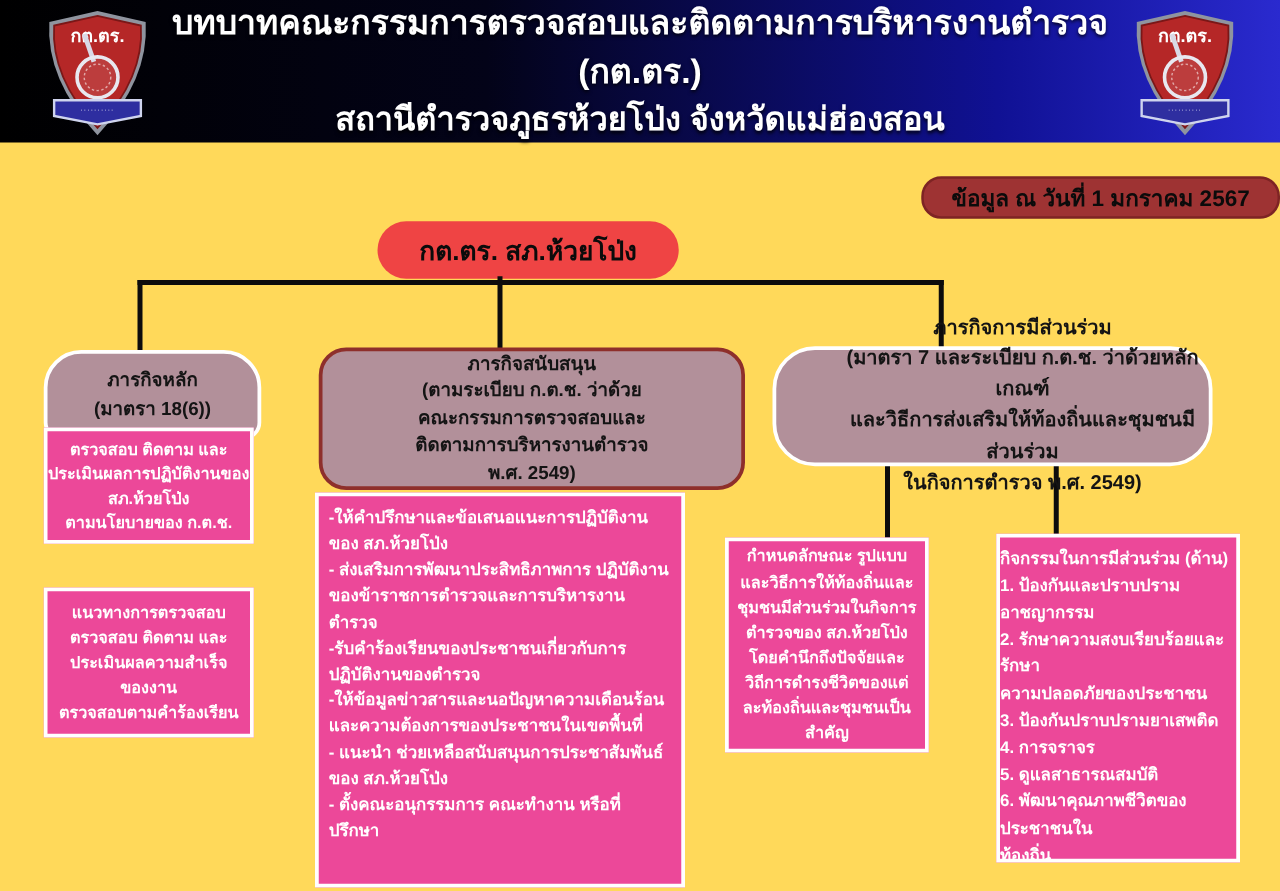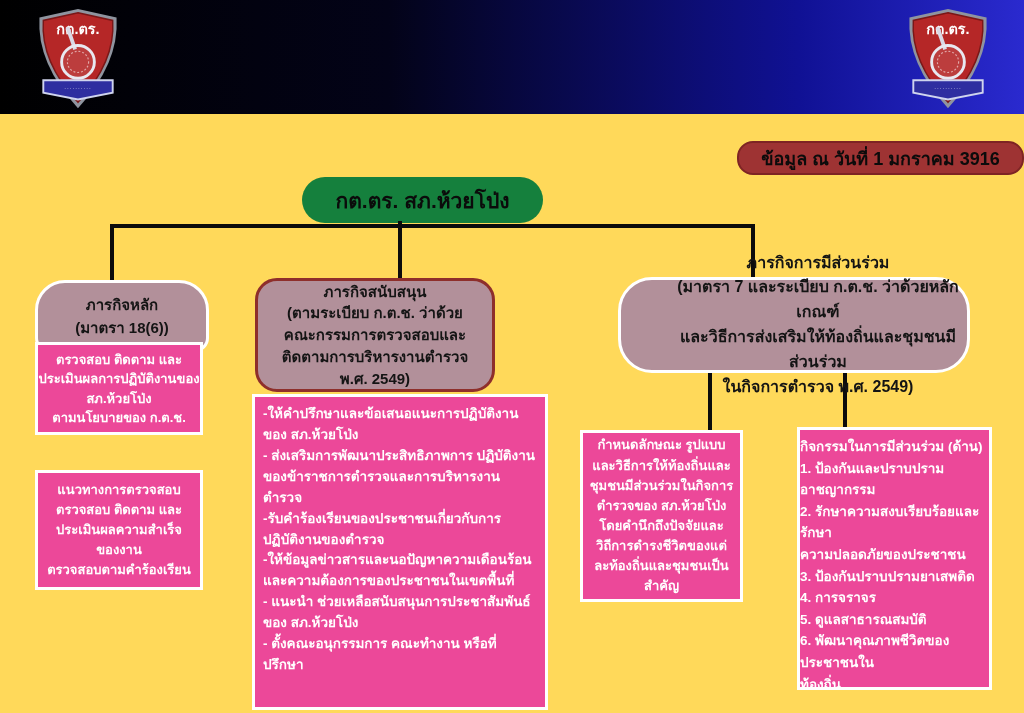--- a/index.html
+++ b/index.html
@@ -27,21 +27,21 @@
   
   .date-pill{
     left:737px;top:141px;width:283px;height:30px;
     background:#9E3333;border:2px solid #7E2424;border-radius:16px;
     display:flex;align-items:center;justify-content:center;
     color:#0b0b0b;font-size:18px;font-weight:bold;
   }
   
   .root-pill{
     left:302px;top:177px;width:241px;height:46px;
-    background:#15803d;border-radius:23px;
+    background:#ef4444;border-radius:23px;
     display:flex;align-items:center;justify-content:center;
     color:#0b0b0b;font-size:21px;font-weight:bold;
   }
   
   .line{background:#0c0c0c;}
   
   .mauve{
     background:#B2909A;color:#141414;font-weight:bold;text-align:center;
     display:flex;align-items:center;justify-content:center;
     white-space:pre-line;
@@ -62,34 +62,38 @@
     <path d="M50 3 L90 12 Q93 60 50 106 Q7 60 10 12 Z" fill="#8F949F"></path>
     <path d="M50 7 L86 15 Q89 58 50 100 Q11 58 14 15 Z" fill="#B52727" stroke="#7A1717" stroke-width="1.5"></path>
     <text x="50" y="29" text-anchor="middle" font-size="15" font-weight="bold" fill="#ffffff">กต.ตร.</text>
     <line x1="39" y1="22" x2="47" y2="45" stroke="#D9D9E6" stroke-width="4"></line>
     <circle cx="50" cy="58" r="17" fill="rgba(255,255,255,0.10)" stroke="#E8E8F0" stroke-width="3"></circle>
     <circle cx="50" cy="58" r="11" fill="none" stroke="rgba(255,255,255,0.55)" stroke-width="1.2" stroke-dasharray="2 2"></circle>
     <path d="M14 77 L86 77 L86 90 L50 97 L14 90 Z" fill="#2E2EA0" stroke="#CFD4EE" stroke-width="2"></path>
     <text x="50" y="87" text-anchor="middle" font-size="5.5" fill="#ffffff" letter-spacing="1">··········</text>
   </svg>
 
+  <div class="abs banner-title">
+    <div class="banner-line1">บทบาทคณะกรรมการตรวจสอบและติดตามการบริหารงานตำรวจ (กต.ตร.)</div>
+    <div class="banner-line2">สถานีตำรวจภูธรห้วยโป่ง จังหวัดแม่ฮ่องสอน</div>
+  </div>
 
   <svg class="abs badge" style="left:898px;top:6px;" viewBox="0 0 100 110">
     <path d="M50 3 L90 12 Q93 60 50 106 Q7 60 10 12 Z" fill="#8F949F"></path>
     <path d="M50 7 L86 15 Q89 58 50 100 Q11 58 14 15 Z" fill="#B52727" stroke="#7A1717" stroke-width="1.5"></path>
     <text x="50" y="29" text-anchor="middle" font-size="15" font-weight="bold" fill="#ffffff">กต.ตร.</text>
     <line x1="39" y1="22" x2="47" y2="45" stroke="#D9D9E6" stroke-width="4"></line>
     <circle cx="50" cy="58" r="17" fill="rgba(255,255,255,0.10)" stroke="#E8E8F0" stroke-width="3"></circle>
     <circle cx="50" cy="58" r="11" fill="none" stroke="rgba(255,255,255,0.55)" stroke-width="1.2" stroke-dasharray="2 2"></circle>
     <path d="M14 77 L86 77 L86 90 L50 97 L14 90 Z" fill="#2E2EA0" stroke="#CFD4EE" stroke-width="2"></path>
     <text x="50" y="87" text-anchor="middle" font-size="5.5" fill="#ffffff" letter-spacing="1">··········</text>
   </svg>
 </div>
 
-<div class="abs date-pill">ข้อมูล ณ วันที่ 1 มกราคม 3916</div>
+<div class="abs date-pill">ข้อมูล ณ วันที่ 1 มกราคม 2567</div>
 
 <div class="abs root-pill">กต.ตร. สภ.ห้วยโป่ง</div>
 
 <div class="abs line" style="left:110px;top:224px;width:645px;height:4px;"></div>
 <div class="abs line" style="left:110px;top:224px;width:4px;height:58px;"></div>
 <div class="abs line" style="left:398px;top:221px;width:4px;height:60px;"></div>
 <div class="abs line" style="left:751px;top:224px;width:4px;height:56px;"></div>
 <div class="abs line" style="left:708px;top:372px;width:4px;height:60px;"></div>
 <div class="abs line" style="left:843px;top:372px;width:4px;height:58px;"></div>
 
@@ -98,21 +102,21 @@
 <div class="abs redbox center-txt" style="left:35px;top:342px;width:168px;height:93px;font-size:13px;line-height:1.5;">ตรวจสอบ ติดตาม และ
 ประเมินผลการปฏิบัติงานของ
 สภ.ห้วยโป่ง
 ตามนโยบายของ ก.ต.ช.</div>
 <div class="abs redbox center-txt" style="left:35px;top:470px;width:168px;height:120px;font-size:13px;line-height:1.55;">แนวทางการตรวจสอบ
 ตรวจสอบ ติดตาม และ
 ประเมินผลความสำเร็จ
 ของงาน
 ตรวจสอบตามคำร้องเรียน</div>
 
-<div class="abs mauve" style="left:255px;top:278px;width:240px;height:114px;border:3px solid #8E2F2B;border-radius:22px;font-size:15px;line-height:1.45;box-sizing:border-box;">ภารกิจสนับสนุน
+<div class="abs mauve" style="left:255px;top:278px;width:341px;height:114px;border:3px solid #8E2F2B;border-radius:22px;font-size:15px;line-height:1.45;box-sizing:border-box;">ภารกิจสนับสนุน
 (ตามระเบียบ ก.ต.ช. ว่าด้วย
 คณะกรรมการตรวจสอบและ
 ติดตามการบริหารงานตำรวจ
 พ.ศ. 2549)</div>
 <div class="abs redbox" style="left:252px;top:394px;width:296px;height:316px;font-size:13.5px;line-height:1.55;padding:7px 8px;">-ให้คำปรึกษาและข้อเสนอแนะการปฏิบัติงาน
 ของ สภ.ห้วยโป่ง
 - ส่งเสริมการพัฒนาประสิทธิภาพการ ปฏิบัติงาน
 ของข้าราชการตำรวจและการบริหารงานตำรวจ
 -รับคำร้องเรียนของประชาชนเกี่ยวกับการ
 ปฏิบัติงานของตำรวจ

